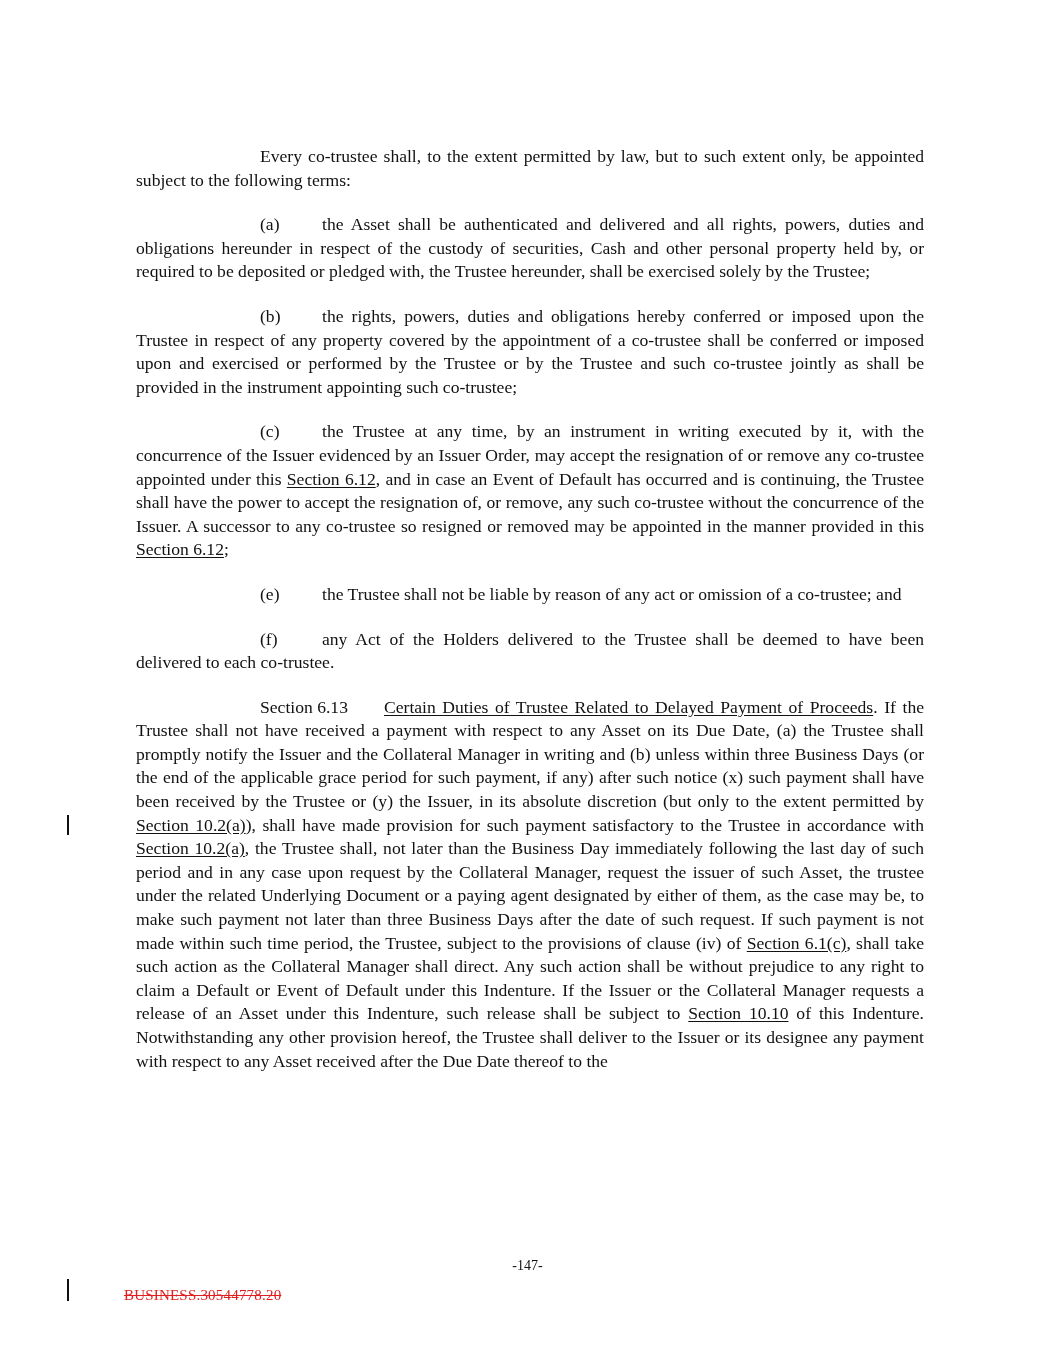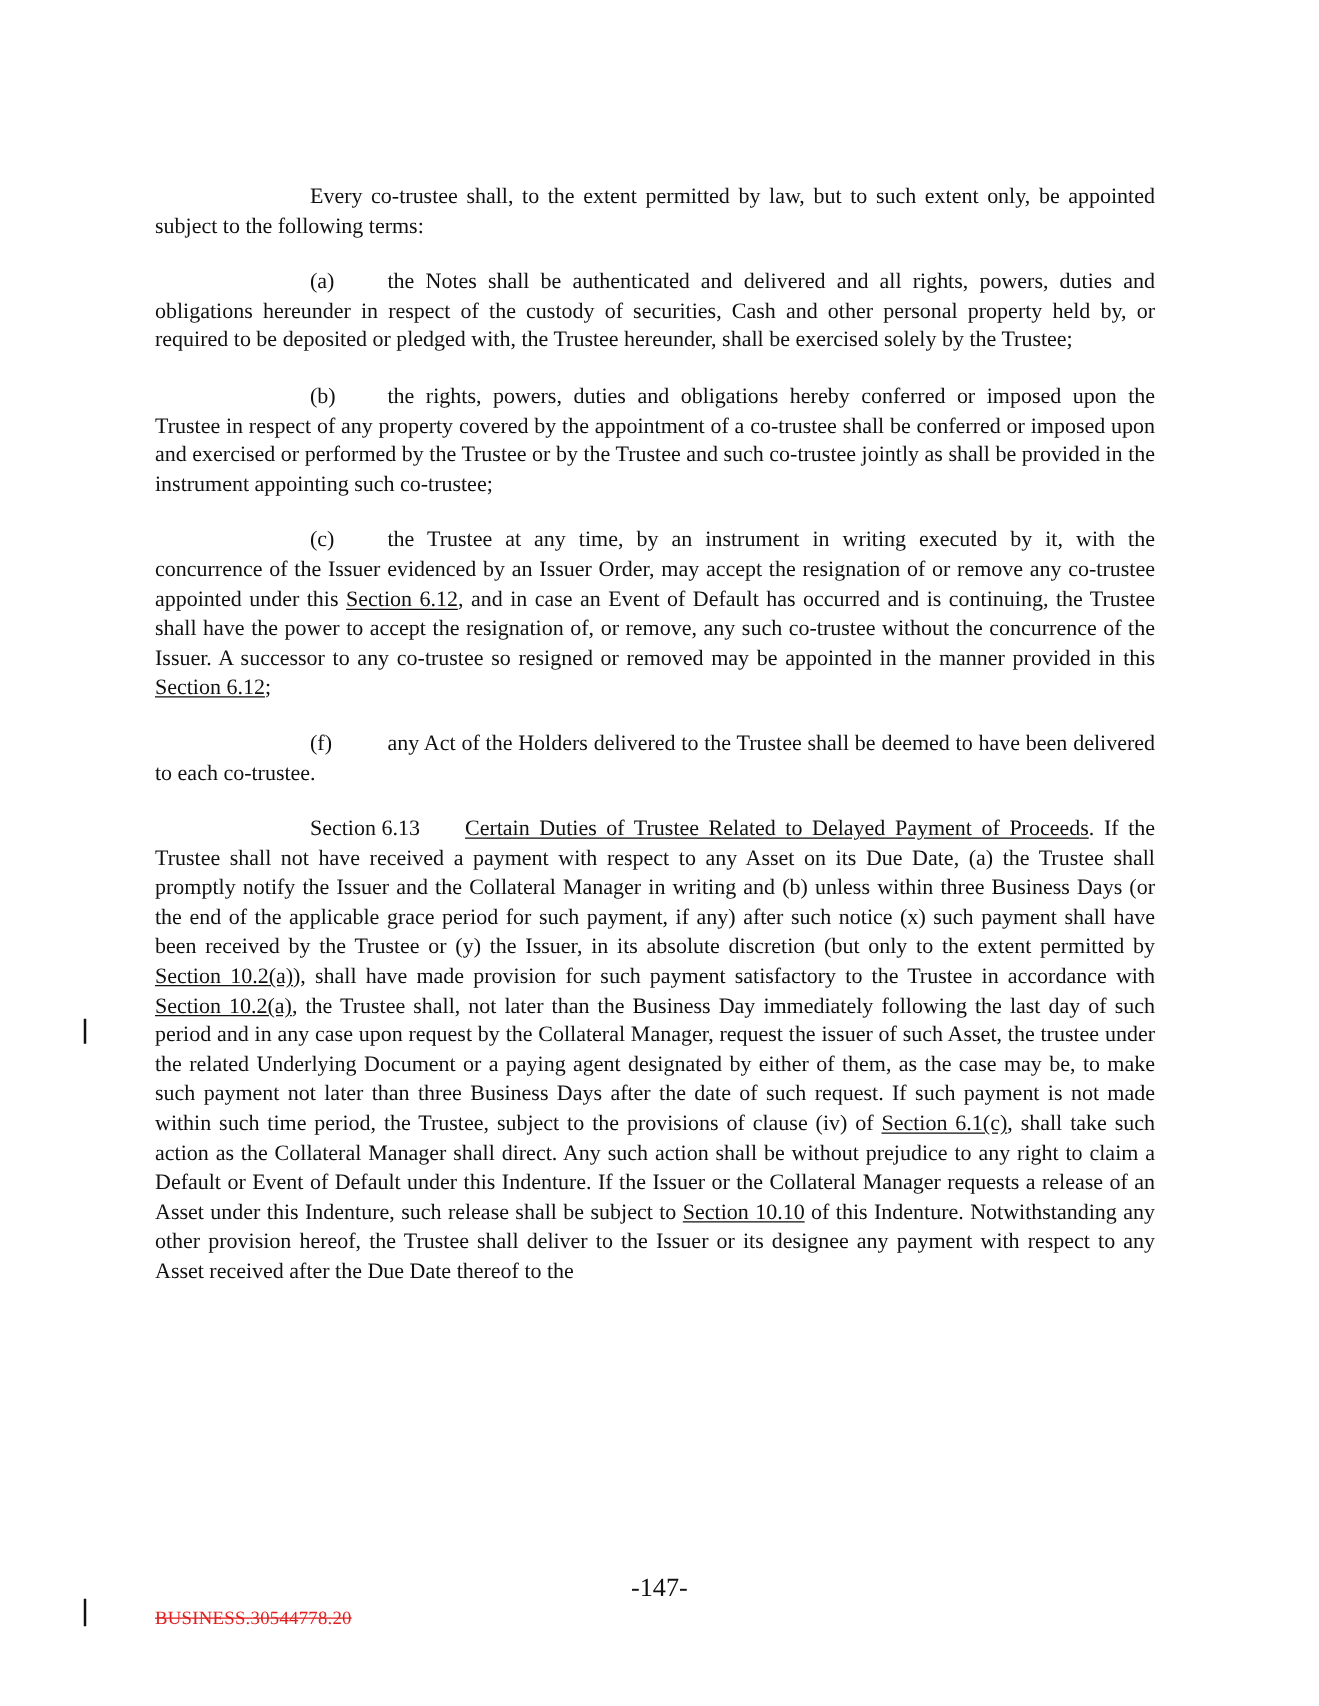--- a/index.html
+++ b/index.html
@@ -1,46 +1,47 @@
 <!DOCTYPE html>
 <html><head>
 <meta charset="utf-8">
 <style>
   html, body { margin: 0; padding: 0; background: #ffffff; }
   body { width: 1055px; height: 1365px; position: relative; overflow: hidden;
          font-family: "Liberation Serif", "DejaVu Serif", serif; color: #111; }
   .page { position: absolute; left: 124px; top: 145px; width: 800px;
           font-size: 17.6px; line-height: 23.6px; }
-  p { margin: 0 0 21px 0; text-align: justify; }
+  p { margin: 0 0 21px 12px; text-align: justify; }
   .indent { display: inline-block; width: 124px; }
   .label { display: inline-block; width: 62px; }
   .secnum { display: inline-block; width: 124px; }
   u { text-underline-offset: 2px; }
   .changebar { position: absolute; left: 67px; width: 2px; background: #111; }
   .pagenum { position: absolute; top: 1258px; left: 0; width: 1055px; text-align: center;
-             font-size: 21px; }
+             font-size: 14px; }
   .footer-id { position: absolute; left: 124px; top: 1287px; font-size: 15px; color: #e02020;
                text-decoration: line-through; letter-spacing: 0.2px; }
 </style>
 </head>
 <body>
 
 <div class="changebar" style="top:815px;height:20px;"></div>
 <div class="changebar" style="top:1279px;height:22px;"></div>
 
 <div class="page">
   <p><span class="indent"></span><span>Every co-trustee shall, to the extent permitted by law, but to such extent only, be appointed subject to the following terms:</span></p>
 
-  <p><span class="indent"></span><span class="label">(a)</span><span>the Notes shall be authenticated and delivered and all rights, powers, duties and obligations hereunder in respect of the custody of securities, Cash and other personal property held by, or required to be deposited or pledged with, the Trustee hereunder, shall be exercised solely by the Trustee;</span></p>
+  <p><span class="indent"></span><span class="label">(a)</span><span>the Asset shall be authenticated and delivered and all rights, powers, duties and obligations hereunder in respect of the custody of securities, Cash and other personal property held by, or required to be deposited or pledged with, the Trustee hereunder, shall be exercised solely by the Trustee;</span></p>
 
   <p><span class="indent"></span><span class="label">(b)</span><span>the rights, powers, duties and obligations hereby conferred or imposed upon the Trustee in respect of any property covered by the appointment of a co-trustee shall be conferred or imposed upon and exercised or performed by the Trustee or by the Trustee and such co-trustee jointly as shall be provided in the instrument appointing such co-trustee;</span></p>
 
   <p><span class="indent"></span><span class="label">(c)</span><span>the Trustee at any time, by an instrument in writing executed by it, with the concurrence of the Issuer evidenced by an Issuer Order, may accept the resignation of or remove any co-trustee appointed under this </span><u>Section 6.12</u><span>, and in case an Event of Default has occurred and is continuing, the Trustee shall have the power to accept the resignation of, or remove, any such co-trustee without the concurrence of the Issuer.  A successor to any co-trustee so resigned or removed may be appointed in the manner provided in this </span><u>Section 6.12</u><span>;</span></p>
 
 
+  <p><span class="indent"></span><span class="label">(e)</span><span>the Trustee shall not be liable by reason of any act or omission of a co-trustee; and</span></p>
 
   <p><span class="indent"></span><span class="label">(f)</span><span>any Act of the Holders delivered to the Trustee shall be deemed to have been delivered to each co-trustee.</span></p>
 
   <p><span class="indent"></span><span class="secnum">Section 6.13</span><u>Certain Duties of Trustee Related to Delayed Payment of Proceeds</u><span>.</span><span> If the Trustee shall not have received a payment with respect to any Asset on its Due Date, (a) the Trustee shall promptly notify the Issuer and the Collateral Manager in writing and (b) unless within three Business Days (or the end of the applicable grace period for such payment, if any) after such notice (x) such payment shall have been received by the Trustee or (y) the Issuer, in its absolute discretion (but only to the extent permitted by </span><u>Section 10.2(a)</u><span>), shall have made provision for such payment satisfactory to the Trustee in accordance with </span><u>Section 10.2(a)</u><span>, the Trustee shall, not later than the Business Day immediately following the last day of such period and in any case upon request by the Collateral Manager, request the issuer of such Asset, the trustee under the related Underlying Document or a paying agent designated by either of them, as the case may be, to make such payment not later than three Business Days after the date of such request.  If such payment is not made within such time period, the Trustee, subject to the provisions of clause (iv) of </span><u>Section 6.1(c)</u><span>, shall take such action as the Collateral Manager shall direct.  Any such action shall be without prejudice to any right to claim a Default or Event of Default under this Indenture.  If the Issuer or the Collateral Manager requests a release of an Asset under this Indenture, such release shall be subject to </span><u>Section 10.10</u><span> of this Indenture.  Notwithstanding any other provision hereof, the Trustee shall deliver to the Issuer or its designee any payment with respect to any Asset received after the Due Date thereof to the</span></p>
 </div>
 
 <div class="pagenum">-147-</div>
 <div class="footer-id">BUSINESS.30544778.20</div>
 
 </body></html>

